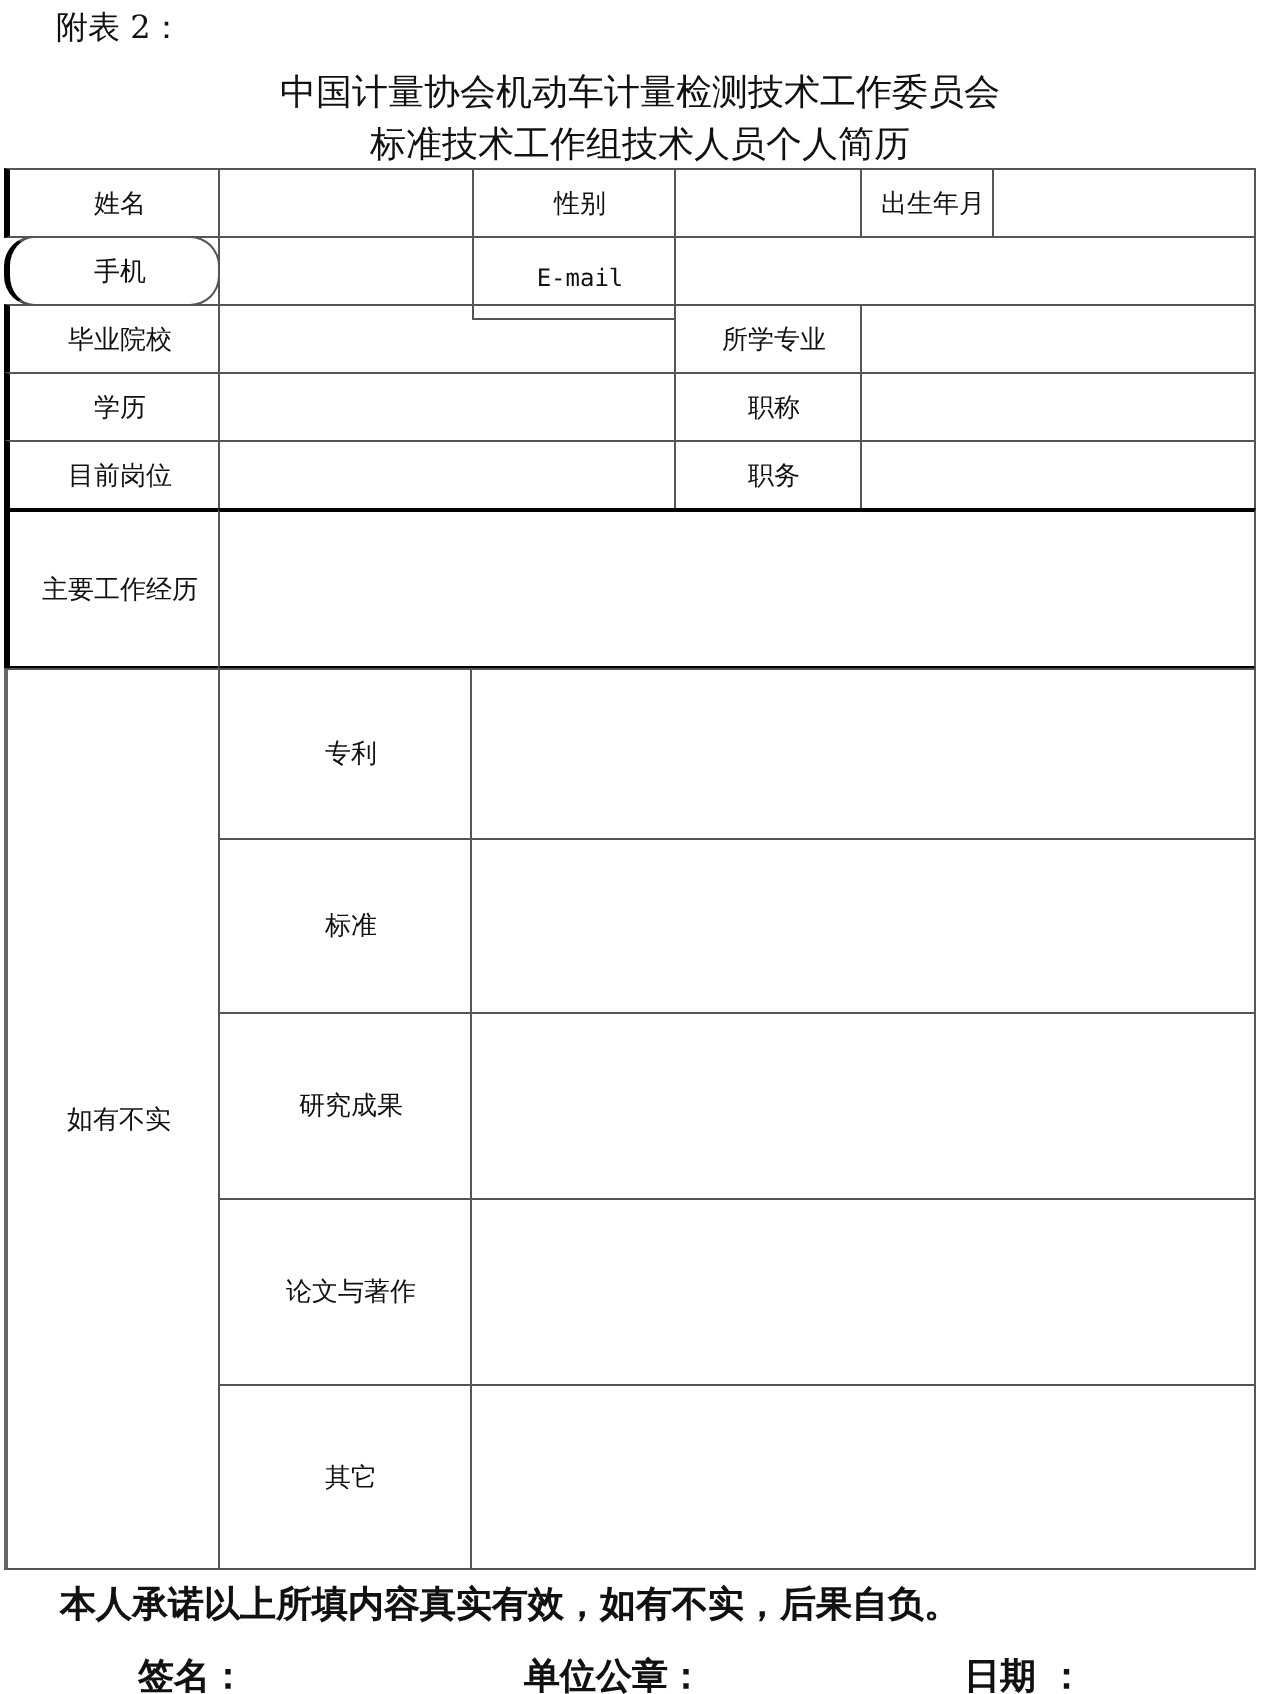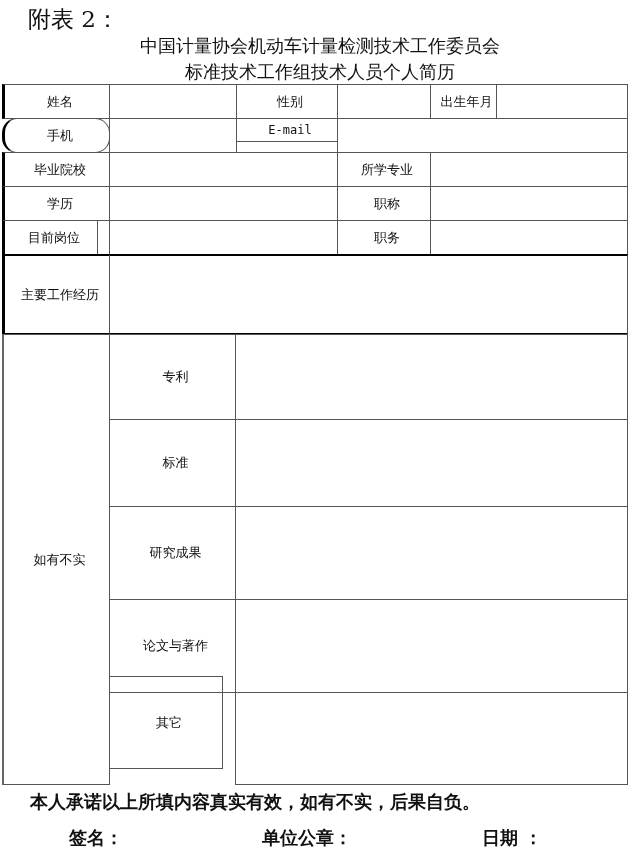--- a/index.html
+++ b/index.html
@@ -1,17 +1,17 @@
 <!DOCTYPE html>
 <html><head>
 <meta charset="utf-8">
 <style>
   body { margin:0; background:#fff; width:640px; height:847px; position:relative; font-family:"DejaVu Serif","Liberation Serif",serif; color:#111; overflow:hidden; }
   .abs { position:absolute; }
-  .prefix { left:28px; top:4px; font-size:23px; }
+  .prefix { left:28px; top:4px; font-size:16px; }
   .title { left:0; width:640px; text-align:center; font-size:18px; font-family:"DejaVu Sans","Liberation Sans",sans-serif; }
   .t1 { top:34px; } .t2 { top:60px; }
   .cell { position:absolute; box-sizing:border-box; border:1px solid #555; display:flex; align-items:center; justify-content:center; font-size:13px;padding-left:6px; }
   .thick-left { border-left:3px solid #000; }
   .foot { font-size:18px; font-weight:bold; font-family:"DejaVu Sans","Liberation Sans",sans-serif; }
 </style>
 </head>
 <body>
 
 <div class="abs prefix">附表 2：</div>
@@ -20,34 +20,34 @@
 
 <div class="cell thick-left" style="left:2px;top:84px;width:108px;height:35px;">姓名</div>
 <div class="cell" style="left:109px;top:84px;width:128px;height:35px;"></div>
 <div class="cell" style="left:236px;top:84px;width:102px;height:35px;">性别</div>
 <div class="cell" style="left:337px;top:84px;width:94px;height:35px;"></div>
 <div class="cell" style="left:430px;top:84px;width:67px;height:35px;">出生年月</div>
 <div class="cell" style="left:496px;top:84px;width:132px;height:35px;"></div>
 
 <div class="cell thick-left" style="left:2px;top:118px;width:108px;height:35px;border-radius:15px;">手机</div>
 <div class="cell" style="left:109px;top:118px;width:128px;height:35px;"></div>
-<div class="cell" style="left:236px;top:118px;width:102px;height:24px;font-family:'DejaVu Sans Mono',monospace;font-size:12px;">E-mail</div>
+<div class="cell" style="left:236px;top:118px;width:102px;height:42px;font-family:'DejaVu Sans Mono',monospace;font-size:12px;">E-mail</div>
 <div class="cell" style="left:337px;top:118px;width:291px;height:35px;"></div>
 
 <div class="cell thick-left" style="left:2px;top:152px;width:108px;height:35px;">毕业院校</div>
 <div class="cell" style="left:109px;top:152px;width:229px;height:35px;"></div>
 <div class="cell" style="left:337px;top:152px;width:94px;height:35px;">所学专业</div>
 <div class="cell" style="left:430px;top:152px;width:198px;height:35px;"></div>
 
 <div class="cell thick-left" style="left:2px;top:186px;width:108px;height:35px;">学历</div>
 <div class="cell" style="left:109px;top:186px;width:229px;height:35px;"></div>
 <div class="cell" style="left:337px;top:186px;width:94px;height:35px;">职称</div>
 <div class="cell" style="left:430px;top:186px;width:198px;height:35px;"></div>
 
-<div class="cell thick-left" style="left:2px;top:220px;width:96px;height:35px;">目前岗位</div>
+<div class="cell thick-left" style="left:2px;top:220px;width:108px;height:35px;">目前岗位</div>
 <div class="cell" style="left:109px;top:220px;width:229px;height:35px;"></div>
 <div class="cell" style="left:337px;top:220px;width:94px;height:35px;">职务</div>
 <div class="cell" style="left:430px;top:220px;width:198px;height:35px;"></div>
 
 <div class="cell thick-left" style="left:2px;top:254px;width:108px;height:81px;border-top:2px solid #000;border-bottom:2px solid #000;">主要工作经历</div>
 <div class="cell" style="left:109px;top:254px;width:519px;height:81px;border-top:2px solid #000;border-bottom:2px solid #000;"></div>
 
 <div class="cell" style="left:2px;top:334px;width:108px;height:451px;border-left:2px solid #666;">如有不实</div>
 
 <div class="cell" style="left:109px;top:334px;width:127px;height:86px;">专利</div>
@@ -55,19 +55,19 @@
 
 <div class="cell" style="left:109px;top:419px;width:127px;height:88px;">标准</div>
 <div class="cell" style="left:235px;top:419px;width:393px;height:88px;"></div>
 
 <div class="cell" style="left:109px;top:506px;width:127px;height:94px;">研究成果</div>
 <div class="cell" style="left:235px;top:506px;width:393px;height:94px;"></div>
 
 <div class="cell" style="left:109px;top:599px;width:127px;height:94px;">论文与著作</div>
 <div class="cell" style="left:235px;top:599px;width:393px;height:94px;"></div>
 
-<div class="cell" style="left:109px;top:676px;width:114px;height:93px;">其它</div>
+<div class="cell" style="left:109px;top:692px;width:127px;height:93px;">其它</div>
 <div class="cell" style="left:235px;top:692px;width:393px;height:93px;"></div>
 
 <div class="abs foot" style="left:30px;top:790px;">本人承诺以上所填内容真实有效，如有不实，后果自负。</div>
 <div class="abs foot" style="left:44px;top:826px;margin-left:25px;">签名：</div>
 <div class="abs foot" style="left:262px;top:826px;">单位公章：</div>
 <div class="abs foot" style="left:482px;top:826px;">日期 ：</div>
 
 </body></html>

